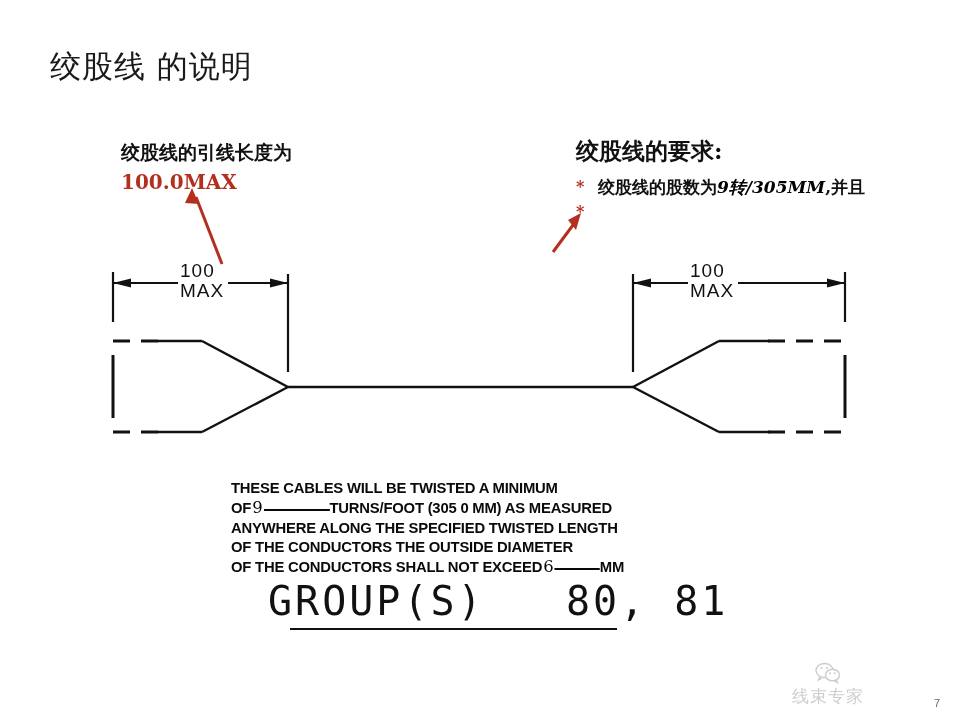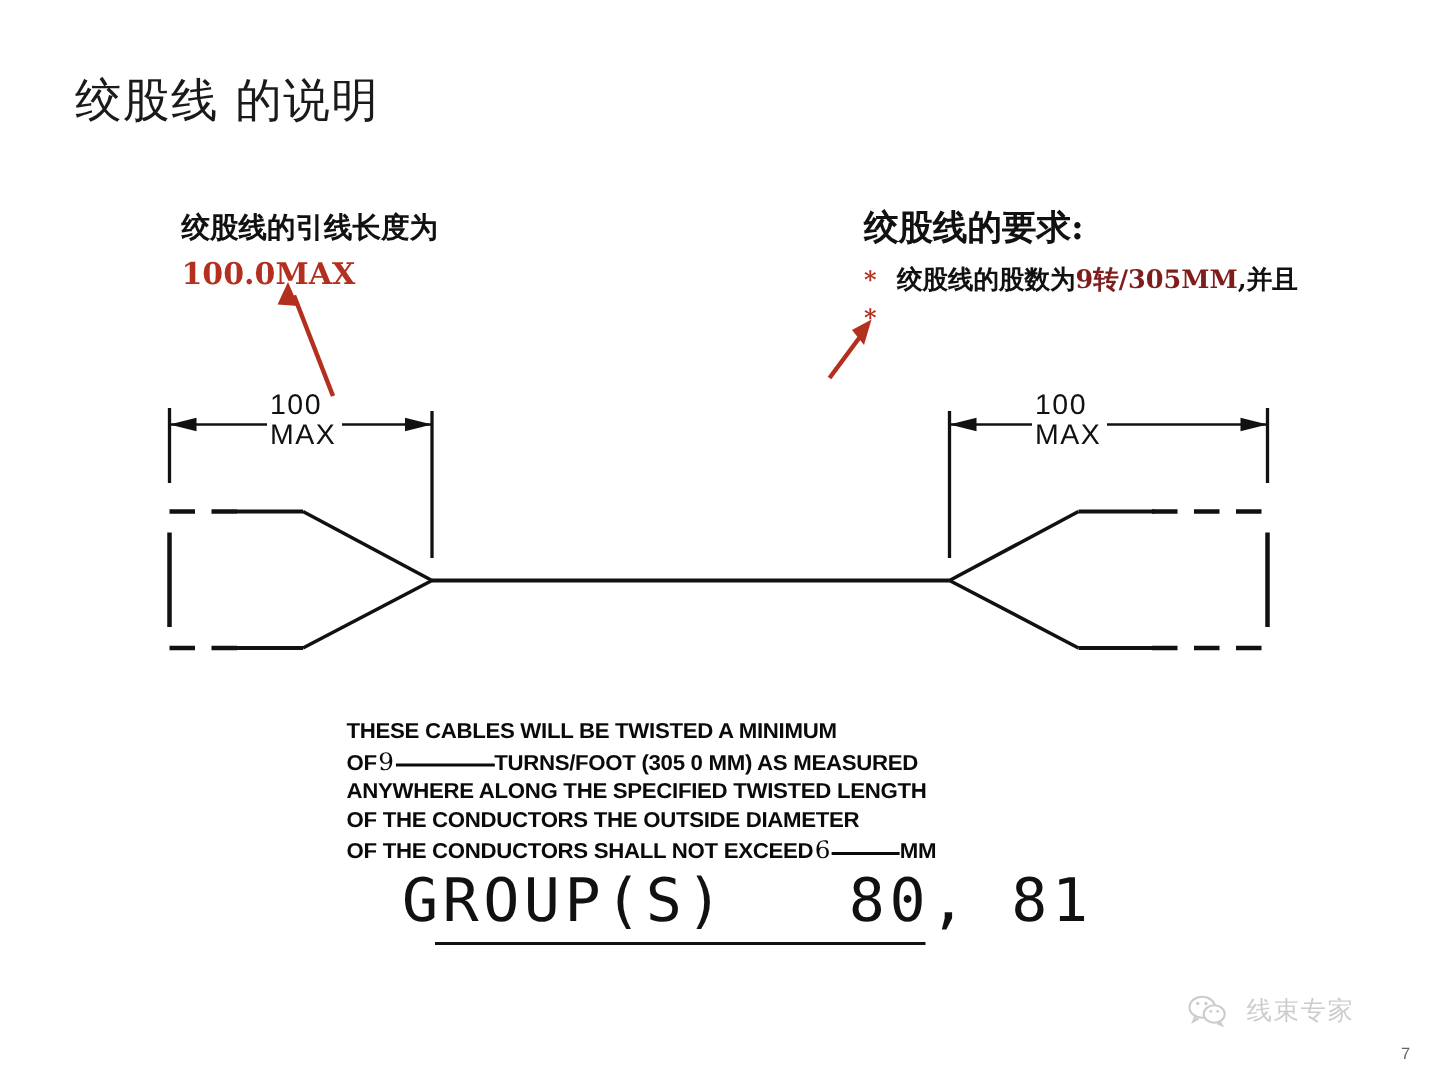--- a/index.html
+++ b/index.html
@@ -82,21 +82,22 @@
     width: 22px;
     flex: none;
     text-align: left;
     font-size: 16px;
   }
   #right-annotation .btxt {
     color: #111111;
     white-space: nowrap;
   }
   #right-annotation .red {
-    color: #7f1d1d;
+    color: #000000;
+    font-style: italic;
   }
   #right-annotation .cont-line {
     font-family: "DejaVu Serif", serif;
     font-size: 17px;
     font-weight: 700;
     color: #111111;
     text-align: center;
     padding-left: 24px;
     margin-bottom: 6px;
     white-space: nowrap;
@@ -178,22 +179,23 @@
     border-top: 2px solid #111111;
   }
 
   
   #watermark {
     position: absolute;
     left: 792px;
     top: 662px;
     display: flex;
     align-items: center;
-    gap: 13px;
+    gap: 1px;
     opacity: 0.30;
+    flex-direction: column;
   }
   #watermark .wm-text {
     font-family: "DejaVu Sans", sans-serif;
     font-size: 17px;
     color: #5a5a5a;
     letter-spacing: 1px;
     white-space: nowrap;
   }
   #page-number {
     position: absolute;

